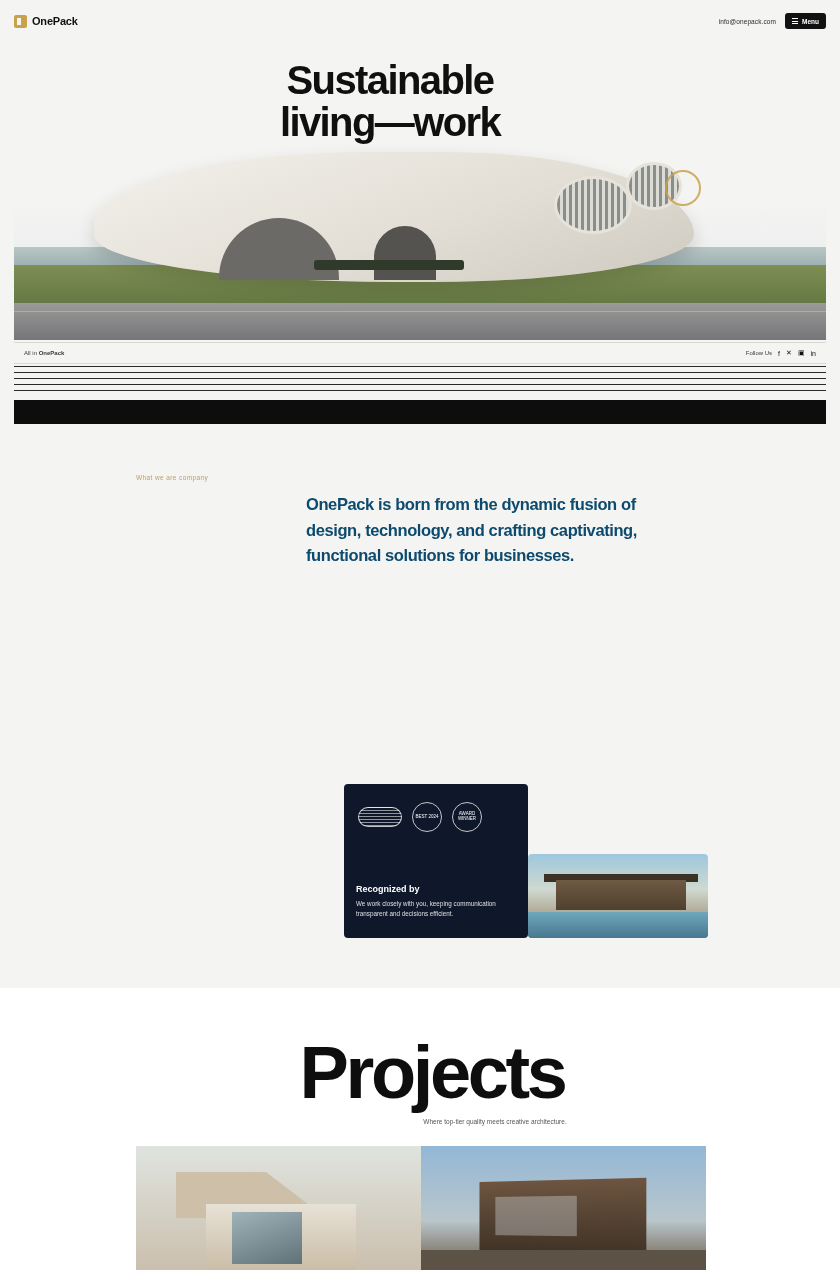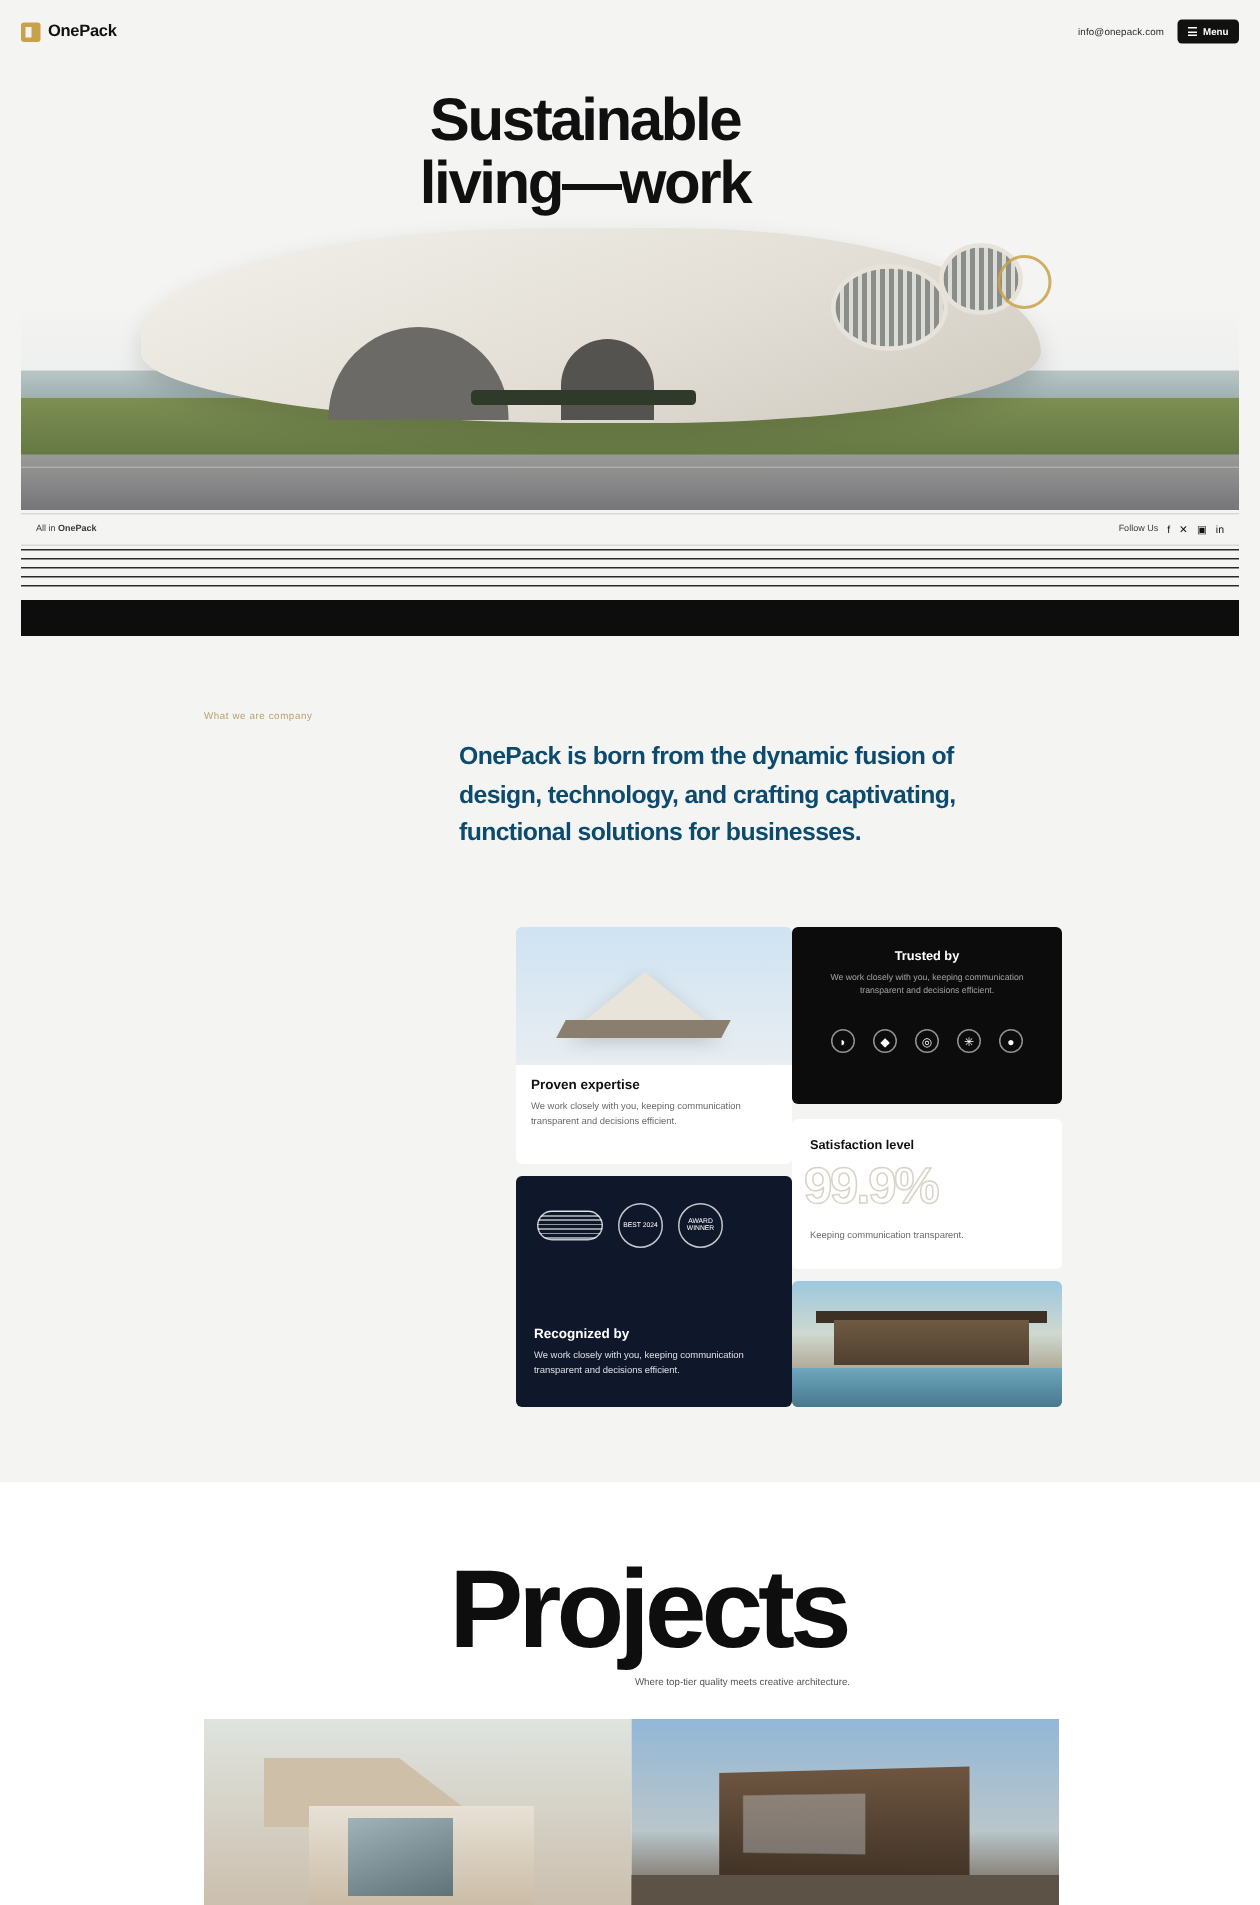--- a/index.html
+++ b/index.html
@@ -506,56 +506,32 @@
       <i></i>
   </div>
   <div class="black-bar"></div>
 
   <div class="about-label">What we are company</div>
   <div class="about-text">OnePack is born from the dynamic fusion of design, technology, and crafting captivating, functional solutions for businesses.</div>
 
   <div class="grid">
 
 
-    <div class="card card-expertise">
-      <div class="exp-img">
-        <div class="exp-shape"></div>
-        <div class="exp-shape2"></div>
-      </div>
-      <div class="exp-title">Proven expertise</div>
-      <div class="exp-body">We work closely with you, keeping communication transparent and decisions efficient.</div>
-    </div>
 
     <div class="card card-recognized">
       <div class="badges">
         <span class="badge-pill"></span>
         <span class="badge-circ">BEST 2024</span>
         <span class="badge-circ">AWARD WINNER</span>
       </div>
       <div class="rec-title">Recognized by</div>
       <div class="rec-body">We work closely with you, keeping communication transparent and decisions efficient.</div>
     </div>
 
-    <div class="card card-trusted">
-      <div class="tr-title">Trusted by</div>
-      <div class="tr-body">We work closely with you, keeping communication transparent and decisions efficient.</div>
-      <div class="tr-logos">
-        <span class="tr-logo">◗</span>
-        <span class="tr-logo">◆</span>
-        <span class="tr-logo">◎</span>
-        <span class="tr-logo">✳</span>
-        <span class="tr-logo">●</span>
-      </div>
-    </div>
-
-    <div class="card card-satisfaction">
-      <div class="sat-title">Satisfaction level</div>
-      <div class="sat-value">99.9%</div>
-      <div class="sat-body">Keeping communication transparent.</div>
-    </div>
+
 
     <div class="card card-villa">
       <div class="villa-roof"></div>
       <div class="villa-house"></div>
       <div class="villa-pool"></div>
     </div>
   </div>
 
   <div class="projects">
     <div class="projects-title">Projects</div>

